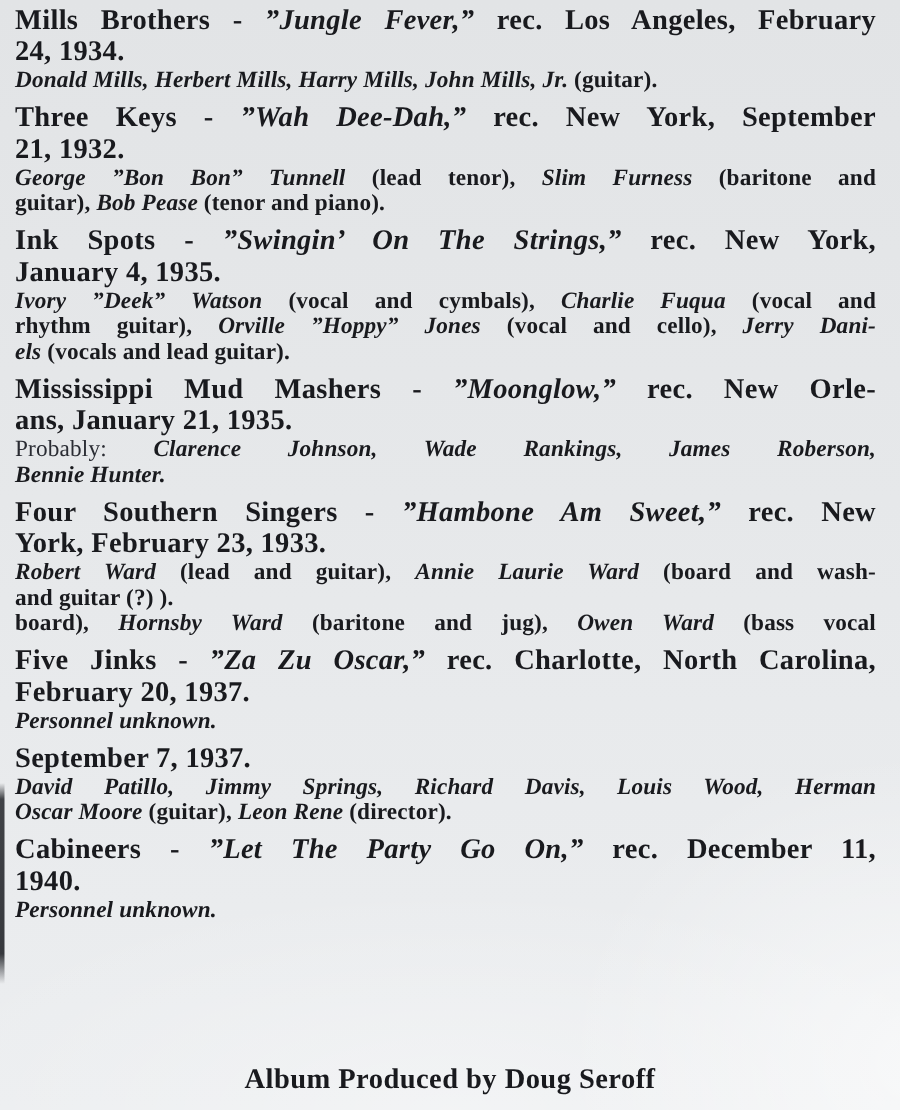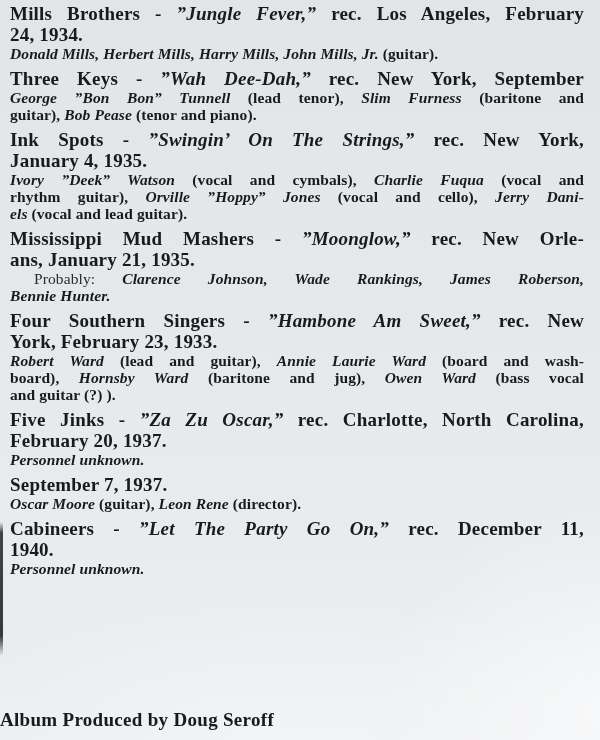--- a/index.html
+++ b/index.html
@@ -35,24 +35,25 @@
     letter-spacing: 0.1px;
     white-space: nowrap;
   }
   .just {
     white-space: normal;
     text-align: justify;
     text-align-last: justify;
   }
   .s-b  { font-style: normal; }
   .s-bi { font-style: italic; }
-  .s-r  { font-weight: normal; font-style: normal; color: #2a2c33; margin-left: 24px; }
+  .s-r  { font-weight: normal; font-style: normal; color: #2a2c33; }
   .footer {
     position: absolute;
     left: 0; right: 0; bottom: 9px;
+    text-align: center;
     font-size: 19px;
     font-weight: bold;
     line-height: 22px;
     letter-spacing: 0.3px;
   }
   .scan-edge-mark {
     position: absolute;
     left: 0; top: 522px;
     width: 3px; height: 134px;
     background: linear-gradient(180deg,
@@ -67,50 +68,52 @@
 
 <div class="page">
   <div class="content">
       <section>
         <div class="title-line just"><span class="s-b">Mills Brothers - </span><span class="s-bi">”Jungle Fever,”</span><span class="s-b"> rec. Los Angeles, February</span></div>
         <div class="title-line"><span class="s-b">24, 1934.</span></div>
         <div class="pers-line"><span class="s-bi">Donald Mills, Herbert Mills, Harry Mills, John Mills, Jr.</span><span class="s-b"> (guitar).</span></div>
       </section>
       <section>
         <div class="title-line just"><span class="s-b">Three Keys - </span><span class="s-bi">”Wah Dee-Dah,”</span><span class="s-b"> rec. New York, September</span></div>
+        <div class="title-line"><span class="s-b">21, 1932.</span></div>
         <div class="pers-line just"><span class="s-bi">George ”Bon Bon” Tunnell</span><span class="s-b"> (lead tenor), </span><span class="s-bi">Slim Furness</span><span class="s-b"> (baritone and</span></div>
         <div class="pers-line"><span class="s-b">guitar), </span><span class="s-bi">Bob Pease</span><span class="s-b"> (tenor and piano).</span></div>
       </section>
       <section>
         <div class="title-line just"><span class="s-b">Ink Spots - </span><span class="s-bi">”Swingin’ On The Strings,”</span><span class="s-b"> rec. New York,</span></div>
         <div class="title-line"><span class="s-b">January 4, 1935.</span></div>
         <div class="pers-line just"><span class="s-bi">Ivory ”Deek” Watson</span><span class="s-b"> (vocal and cymbals), </span><span class="s-bi">Charlie Fuqua</span><span class="s-b"> (vocal and</span></div>
         <div class="pers-line just"><span class="s-b">rhythm guitar), </span><span class="s-bi">Orville ”Hoppy” Jones</span><span class="s-b"> (vocal and cello), </span><span class="s-bi">Jerry Dani-</span></div>
-        <div class="pers-line"><span class="s-bi">els</span><span class="s-b"> (vocal and lead guitar).</span></div>
+        <div class="pers-line"><span class="s-bi">els</span><span class="s-b"> (vocals and lead guitar).</span></div>
       </section>
       <section>
         <div class="title-line just"><span class="s-b">Mississippi Mud Mashers - </span><span class="s-bi">”Moonglow,”</span><span class="s-b"> rec. New Orle-</span></div>
         <div class="title-line"><span class="s-b">ans, January 21, 1935.</span></div>
         <div class="pers-line just"><span class="s-r">Probably: </span><span class="s-bi">Clarence Johnson, Wade Rankings, James Roberson,</span></div>
         <div class="pers-line"><span class="s-bi">Bennie Hunter.</span></div>
       </section>
       <section>
         <div class="title-line just"><span class="s-b">Four Southern Singers - </span><span class="s-bi">”Hambone Am Sweet,”</span><span class="s-b"> rec. New</span></div>
         <div class="title-line"><span class="s-b">York, February 23, 1933.</span></div>
         <div class="pers-line just"><span class="s-bi">Robert Ward</span><span class="s-b"> (lead and guitar), </span><span class="s-bi">Annie Laurie Ward</span><span class="s-b"> (board and wash-</span></div>
+        <div class="pers-line"><span class="s-b">and guitar (?) ).</span></div>
         <div class="pers-line just"><span class="s-b">board), </span><span class="s-bi">Hornsby Ward</span><span class="s-b"> (baritone and jug), </span><span class="s-bi">Owen Ward</span><span class="s-b"> (bass vocal</span></div>
-        <div class="pers-line"><span class="s-b">and guitar (?) ).</span></div>
       </section>
       <section>
         <div class="title-line just"><span class="s-b">Five Jinks - </span><span class="s-bi">”Za Zu Oscar,”</span><span class="s-b"> rec. Charlotte, North Carolina,</span></div>
         <div class="title-line"><span class="s-b">February 20, 1937.</span></div>
         <div class="pers-line"><span class="s-bi">Personnel unknown.</span></div>
       </section>
       <section>
         <div class="title-line"><span class="s-b">September 7, 1937.</span></div>
+        <div class="pers-line just"><span class="s-bi">David Patillo, Jimmy Springs, Richard Davis, Louis Wood, Herman</span></div>
         <div class="pers-line"><span class="s-bi">Oscar Moore</span><span class="s-b"> (guitar), </span><span class="s-bi">Leon Rene</span><span class="s-b"> (director).</span></div>
       </section>
       <section>
         <div class="title-line just"><span class="s-b">Cabineers - </span><span class="s-bi">”Let The Party Go On,”</span><span class="s-b"> rec. December 11,</span></div>
         <div class="title-line"><span class="s-b">1940.</span></div>
         <div class="pers-line"><span class="s-bi">Personnel unknown.</span></div>
       </section>
     </div>
   <div class="scan-edge-mark"></div>
   <div class="footer">Album Produced by Doug Seroff</div>

